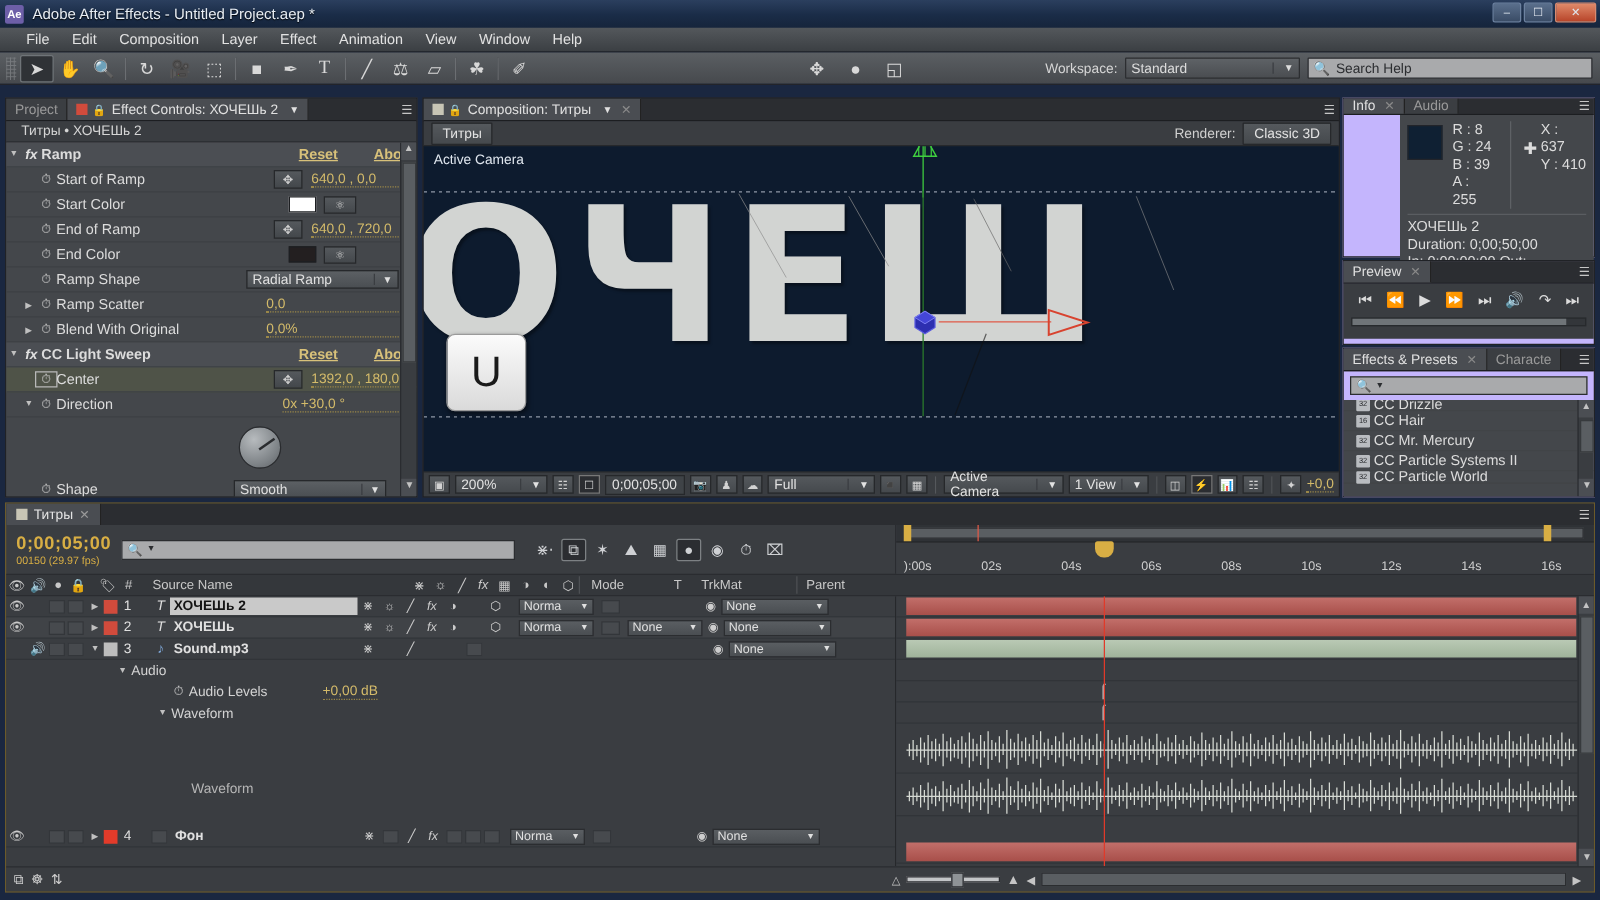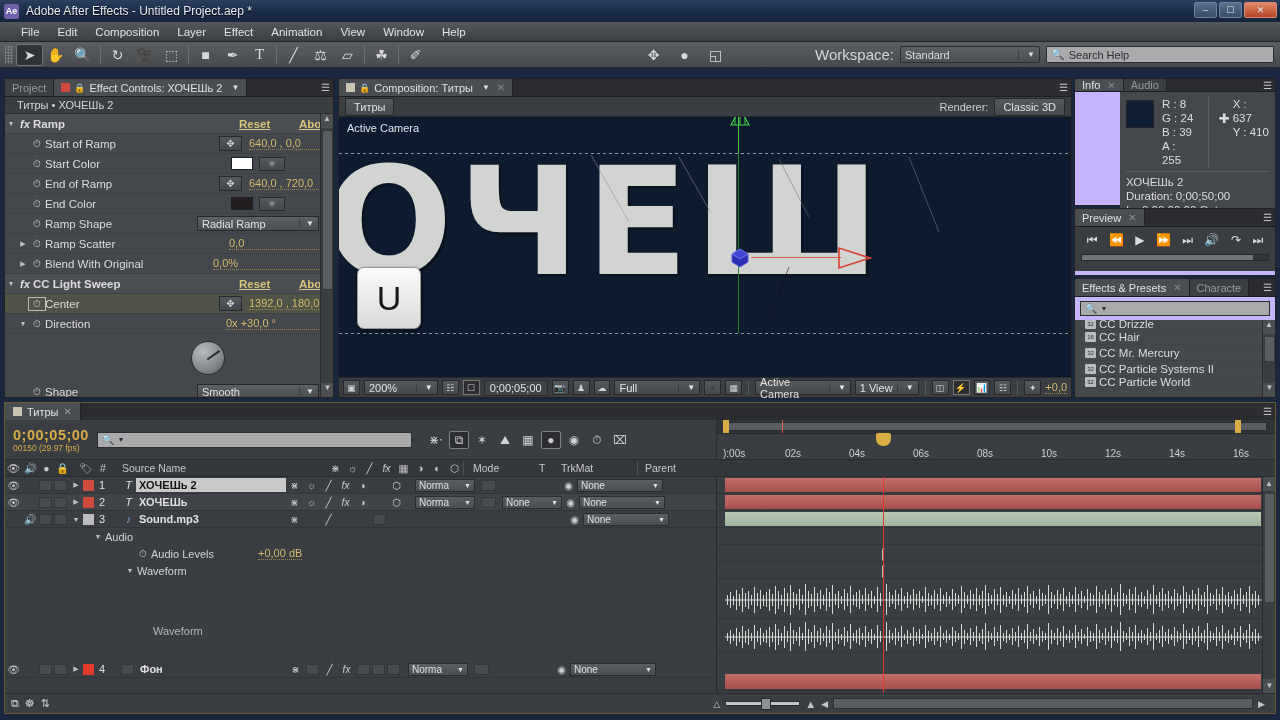--- a/index.html
+++ b/index.html
@@ -38,21 +38,21 @@
     display:flex; align-items:center; border-bottom:1px solid #22242a; position:relative;}
   .grip { width:8px; height:18px; margin:0 3px 0 5px;
     background-image:repeating-linear-gradient(to bottom,#8a8d90 0 1px,transparent 1px 3px),
                      repeating-linear-gradient(to right,#8a8d90 0 1px,transparent 1px 3px);
     background-size:3px 3px; opacity:.65; }
   .tbtn { width:27px; height:22px; display:flex; align-items:center; justify-content:center;
     color:#d8d8d8; font-size:14px; position:relative; }
   .tbtn.active { background:#2f3236; border:1px solid #6f7478; border-radius:2px; }
   .tsep { width:1px; height:18px; background:#33363a; border-right:1px solid #6b6e72; margin:0 3px; }
   .ws-area { position:absolute; right:6px; display:flex; align-items:center; gap:6px; }
-  .ws-label { color:#d5d5d5; font-size:15px; }
+  .ws-label { color:#d5d5d5; font-size:11px; }
   .drop { background:linear-gradient(to bottom,#5e6266,#4a4d51); border:1px solid #2c2e31;
     height:17px; display:flex; align-items:center; padding:0 4px; font-size:11px; color:#ddd;
     border-radius:1px;justify-content:center; }
   .drop .arrowbox { margin-left:auto; padding-left:8px; border-left:1px solid #3a3d41; font-size:8px; }
   .searchhelp { width:228px; height:17px; background:#a9aaac; border:1px solid #2b2d30;
     display:flex; align-items:center; padding:0 4px; gap:4px; color:#2b2d30; font-size:11px;
     border-radius:1px; }
 
   
   .panel-tabs { height:18px; background:#2b2d31; display:flex; align-items:stretch;
@@ -381,21 +381,21 @@
           <span>Radial Ramp</span>
           <span class="ab">▼</span>
         </span>
       </div>
 
       <div class="ec-row">
         <span class="tri"></span>
         <span class="tri">▶</span>
         <span class="stopwatch">⏱</span>
         <span class="ec-name">Ramp Scatter</span>
-        <span class="val" style="width:104px;margin-left:36px;">0,0</span>
+        <span class="val" style="width:120px;margin-left:36px;">0,0</span>
       </div>
 
       <div class="ec-row">
         <span class="tri"></span>
         <span class="tri">▶</span>
         <span class="stopwatch">⏱</span>
         <span class="ec-name">Blend With Original</span>
         <span class="val" style="width:120px;">0,0%</span>
       </div>
 
@@ -426,21 +426,21 @@
 
       <div style="height:48px;display:flex;align-items:center;padding-left:186px;">
         <div class="knob"></div>
       </div>
 
       <div class="ec-row">
         <span class="tri"></span>
         <span class="tri"></span>
         <span class="stopwatch">⏱</span>
         <span class="ec-name">Shape</span>
-        <span class="ec-drop" style="margin-right:14px;">
+        <span class="ec-drop" style="margin-right:24px;">
           <span>Smooth</span>
           <span class="ab">▼</span>
         </span>
       </div>
 
       <div class="ec-scroll">
         <div class="ec-sc-btn">▲</div>
         <div class="ec-sc-thumb"></div>
         <div class="ec-sc-btn" style="position:absolute;bottom:0;width:13px;">▼</div>
       </div>

